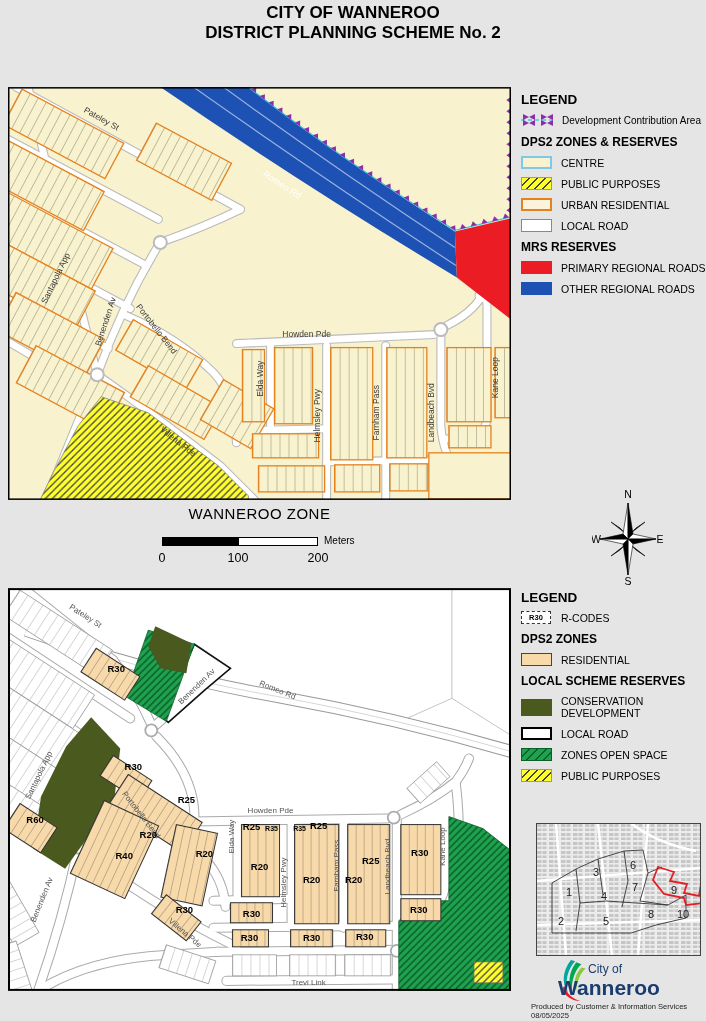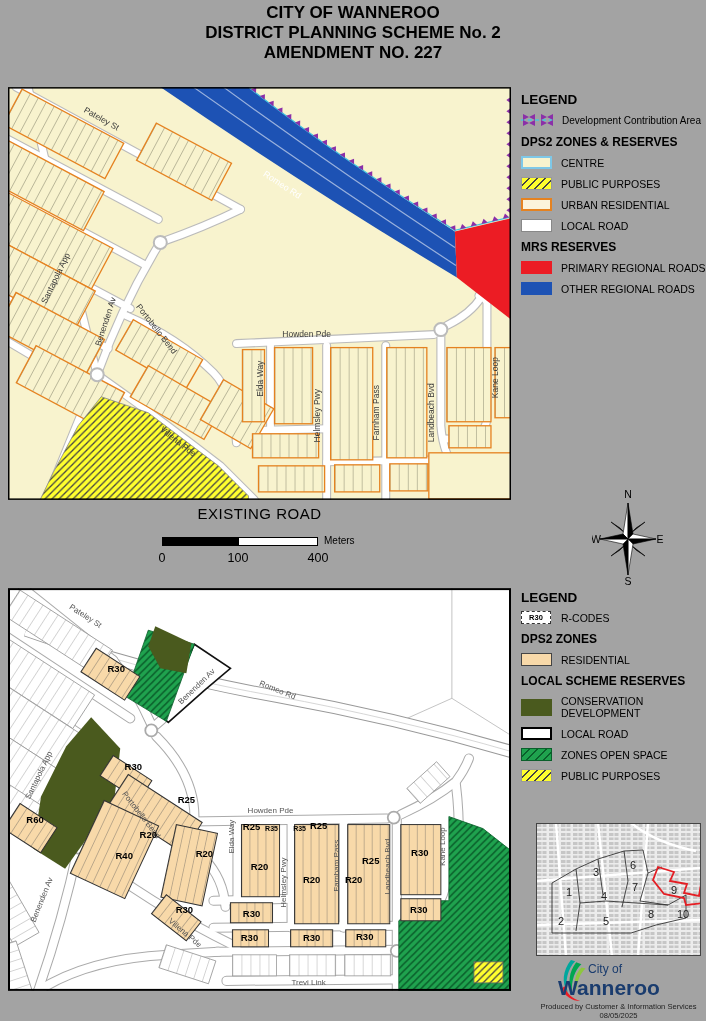--- a/index.html
+++ b/index.html
@@ -1,16 +1,16 @@
 <!DOCTYPE html>
 <html><head>
 <meta charset="utf-8">
 <style>
   html,body{margin:0;padding:0;background:#fff}
-  .page{position:relative;width:706px;height:1021px;background:#a3a3a3;overflow:hidden;
+  .page{position:relative;width:706px;height:1021px;background:#e5e5e5;overflow:hidden;
         font-family:"Liberation Sans",sans-serif;color:#000}
   .abs{position:absolute}
   .title{left:0;top:3px;width:706px;text-align:center;font-weight:bold;font-size:17px;line-height:20px}
   .caption{text-align:center;font-size:15px;letter-spacing:.5px}
   
   .sb-seg{position:absolute;height:9px;border:1px solid #000;box-sizing:border-box}
   .sb-black{background:#000}.sb-white{background:#fff}
   .sb-unit{position:absolute;font-size:10px}
   .sb-tick{position:absolute;font-size:12.5px;width:40px;text-align:center}
   
@@ -28,31 +28,30 @@
   .sw-res{background:#F8D9A9;border:1px solid #444}
   .sw-env{background:#4A5A1E}
   .sw-lr2{background:#fff;border:2px solid #000}
   .sw-pos{background:repeating-linear-gradient(135deg,#1FA24E 0 4.5px,#0A5F2B 4.5px 6px);border:1px solid #0A5F2B}
   .sw-rcode{width:30px;height:13px;border:1.5px dashed #333;font-size:7.5px;font-weight:bold;
             text-align:center;line-height:11px;background:#fff}
   .lg-2line{line-height:12px}
   
   .logo-cityof{position:absolute;left:588px;top:962px;font-size:12px;color:#1A3C6E}
   .logo-wanneroo{position:absolute;left:558px;top:976px;font-size:21px;font-weight:bold;color:#1A3C6E}
-  .credits{left:531px;top:1002px;width:175px;text-align:center;font-size:7.6px;line-height:9px;color:#222}
+  .credits{left:531px;top:1002px;width:175px;font-size:7.6px;line-height:9px;color:#222}
 </style>
 </head>
 <body>
 
 <div class="page">
 
   <div class="abs title">
     <div>CITY OF WANNEROO</div>
     <div>DISTRICT PLANNING SCHEME No. 2</div>
-    <div>AMENDMENT NO. 227</div>
   </div>
 
   <svg id="map-existing" class="abs" style="left:8px;top:87px" width="503" height="413" viewBox="0 0 502 412">
     <defs>
       <pattern id="lotsCream" width="9" height="9" patternUnits="userSpaceOnUse">
         <rect width="9" height="9" fill="#F8F3CE"></rect>
           <line x1="0" y1="0" x2="0" y2="9" stroke="#6b6b55" stroke-width="0.8"></line>
       </pattern>
       <pattern id="lotsWhite" width="9" height="9" patternUnits="userSpaceOnUse">
         <rect width="9" height="9" fill="#FFFFFF"></rect>
@@ -210,28 +209,28 @@
         <text transform="translate(254,291) rotate(-90)" font-size="8.5" fill="#3a3a3a" text-anchor="middle" font-family="&quot;Liberation Sans&quot;,sans-serif" font-weight="normal">Elda Way</text>
         <text transform="translate(311,328) rotate(-90)" font-size="8.5" fill="#3a3a3a" text-anchor="middle" font-family="&quot;Liberation Sans&quot;,sans-serif" font-weight="normal">Helmsley Pwy</text>
         <text transform="translate(370,325) rotate(-90)" font-size="8.5" fill="#3a3a3a" text-anchor="middle" font-family="&quot;Liberation Sans&quot;,sans-serif" font-weight="normal">Farnham Pass</text>
         <text transform="translate(425,325) rotate(-90)" font-size="8.5" fill="#3a3a3a" text-anchor="middle" font-family="&quot;Liberation Sans&quot;,sans-serif" font-weight="normal">Landbeach Bvd</text>
         <text transform="translate(489,290) rotate(-90)" font-size="8.5" fill="#3a3a3a" text-anchor="middle" font-family="&quot;Liberation Sans&quot;,sans-serif" font-weight="normal">Kane Loop</text>
         <text transform="translate(168,356) rotate(38)" font-size="8.5" fill="#3a3a3a" text-anchor="middle" font-family="&quot;Liberation Sans&quot;,sans-serif" font-weight="normal">Villena Pde</text>
       </g>
     <rect x="0.75" y="0.75" width="500.5" height="410.5" fill="none" stroke="#000" stroke-width="1.5"></rect>
   </svg>
 
-  <div class="abs caption" style="left:8px;top:505px;width:503px">EXISTING ROAD</div>
+  <div class="abs caption" style="left:8px;top:505px;width:503px">WANNEROO ZONE</div>
   <div class="abs" style="left:0;top:530px;width:520px;height:46px">
     <div class="sb-seg sb-black" style="left:162px;top:7px;width:76px"></div>
     <div class="sb-seg sb-white" style="left:238px;top:7px;width:80px"></div>
     <div class="sb-unit" style="left:324px;top:5px">Meters</div>
     <div class="sb-tick" style="left:142px;top:21px">0</div>
     <div class="sb-tick" style="left:218px;top:21px">100</div>
-    <div class="sb-tick" style="left:298px;top:21px">400</div>
+    <div class="sb-tick" style="left:298px;top:21px">200</div>
   </div>
 
   <svg class="abs" style="left:592px;top:486px" width="72" height="100" viewBox="0 0 72 100">
     <g stroke="#000" stroke-width="0.6">
       <path d="M53,36 L39,47 L44,42 Z" fill="#000"></path>
         <path d="M53,70 L39,59 L44,64 Z" fill="#000"></path>
       <path d="M19,70 L33,59 L28,64 Z" fill="#000"></path>
         <path d="M19,36 L33,47 L28,42 Z" fill="#000"></path>
       <path d="M36,17 L31,48 L36,53 Z" fill="#fff"></path>
         <path d="M36,17 L41,48 L36,53 Z" fill="#000"></path>

